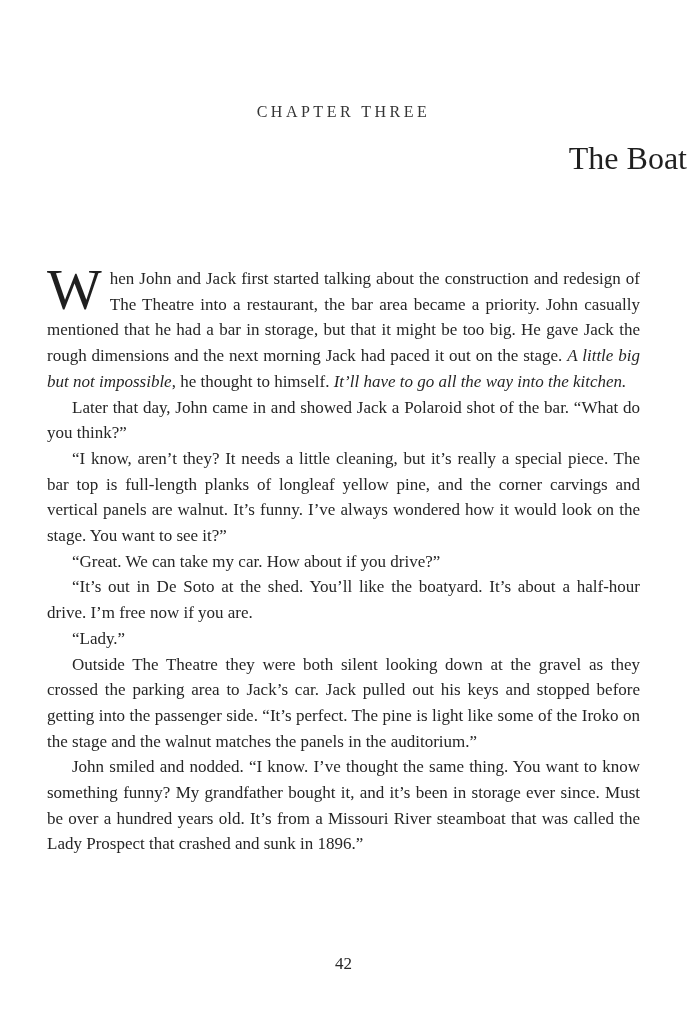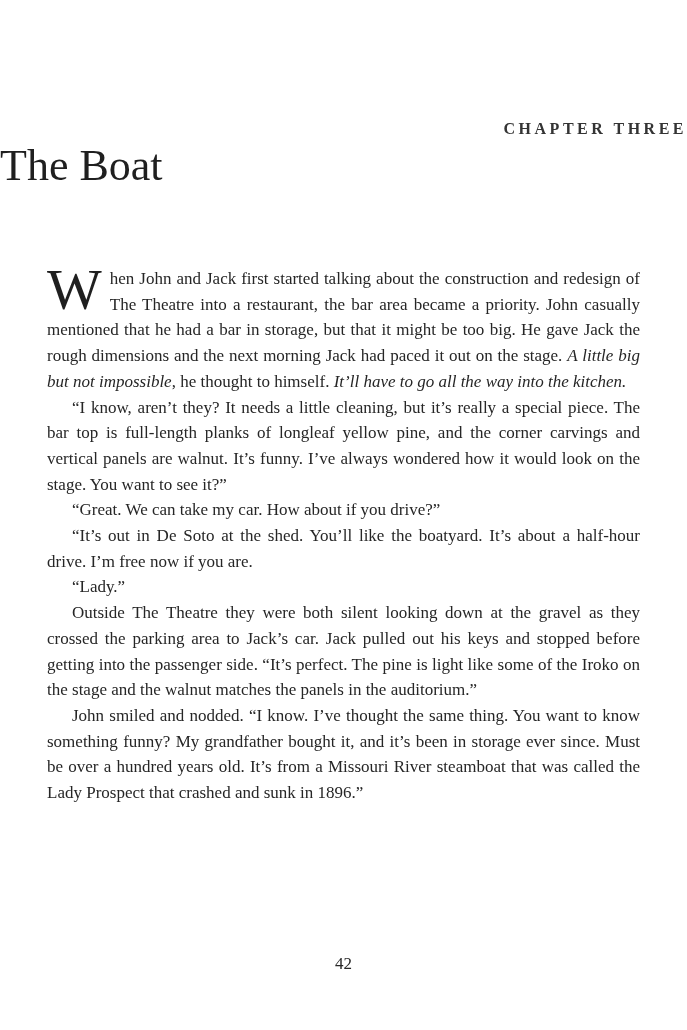--- a/index.html
+++ b/index.html
@@ -11,36 +11,36 @@
     position: relative;
     width: 687px;
     height: 1030px;
     background: #ffffff;
     font-family: "Liberation Serif", serif;
     color: #262626;
     overflow: hidden;
   }
   .chapter-label {
     position: absolute;
-    top: 120px;
+    top: 103px;
     left: 0;
     right: 0;
-    text-align: right;
+    text-align: center;
     font-size: 16px;
     letter-spacing: 3.5px;
-    font-weight: 700;
+    font-weight: 400;
     color: #343434;
   }
   .book-title {
     position: absolute;
     top: 140px;
     left: 0;
     right: 0;
-    text-align: left;
-    font-size: 44px;
+    text-align: right;
+    font-size: 32px;
     font-weight: 500;
     color: #1f1f1f;
   }
   .body-text {
     position: absolute;
     top: 266px;
     left: 47px;
     width: 593px;
     text-align: justify;
     font-size: 17px;
@@ -78,20 +78,21 @@
 </head>
 <body>
 
 <div class="page">
   <div class="chapter-label">CHAPTER THREE</div>
 
   <div class="book-title">The Boat</div>
 
   <div class="body-text">
       <p class="opening"><span class="dropcap">W</span><span>hen John and Jack first started talking about the construction and redesign of The Theatre into a restaurant, the bar area became a priority. John casually mentioned that he had a bar in storage, but that it might be too big. He gave Jack the rough dimensions and the next morning Jack had paced it out on the stage. </span><em>A little big but not impossible</em><span>, he thought to himself. </span><em>It’ll have to go all the way into the kitchen.</em></p>
+      <p><span>Later that day, John came in and showed Jack a Polaroid shot of the bar. “What do you think?”</span></p>
       <p><span>“I know, aren’t they? It needs a little cleaning, but it’s really a special piece. The bar top is full-length planks of longleaf yellow pine, and the corner carvings and vertical panels are walnut. It’s funny. I’ve always wondered how it would look on the stage. You want to see it?”</span></p>
       <p><span>“Great. We can take my car. How about if you drive?”</span></p>
       <p><span>“It’s out in De Soto at the shed. You’ll like the boatyard. It’s about a half-hour drive. I’m free now if you are.</span></p>
       <p><span>“Lady.”</span></p>
       <p><span>Outside The Theatre they were both silent looking down at the gravel as they crossed the parking area to Jack’s car. Jack pulled out his keys and stopped before getting into the passenger side. “It’s perfect. The pine is light like some of the Iroko on the stage and the walnut matches the panels in the auditorium.”</span></p>
       <p><span>John smiled and nodded. “I know. I’ve thought the same thing. You want to know something funny? My grandfather bought it, and it’s been in storage ever since. Must be over a hundred years old. It’s from a Missouri River steamboat that was called the Lady Prospect that crashed and sunk in 1896.”</span></p>
     </div>
 
   <div class="page-number">42</div>
 </div>

